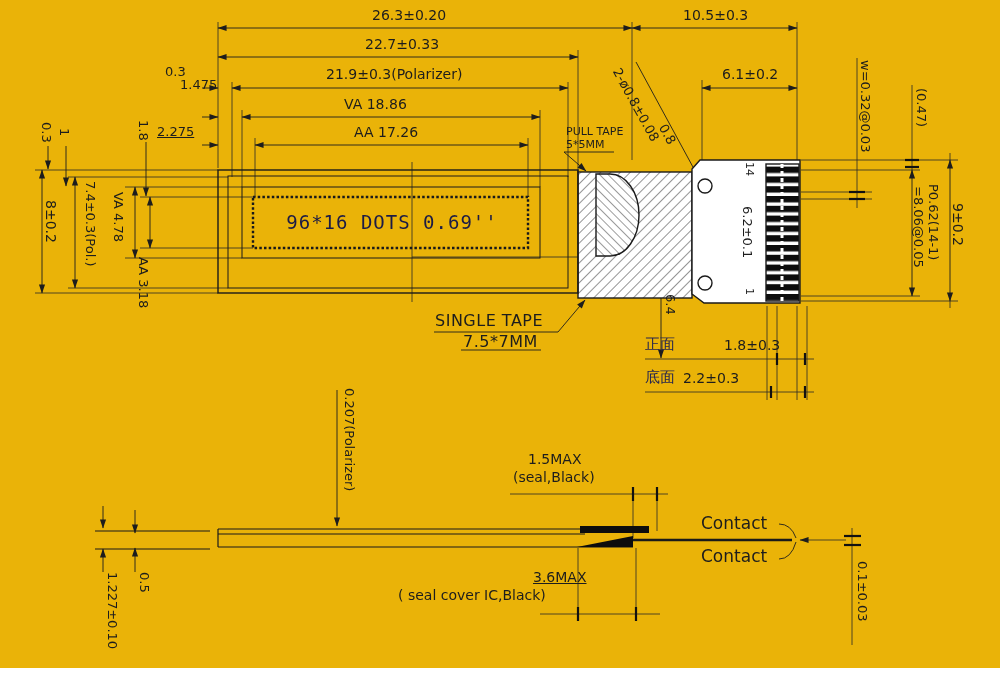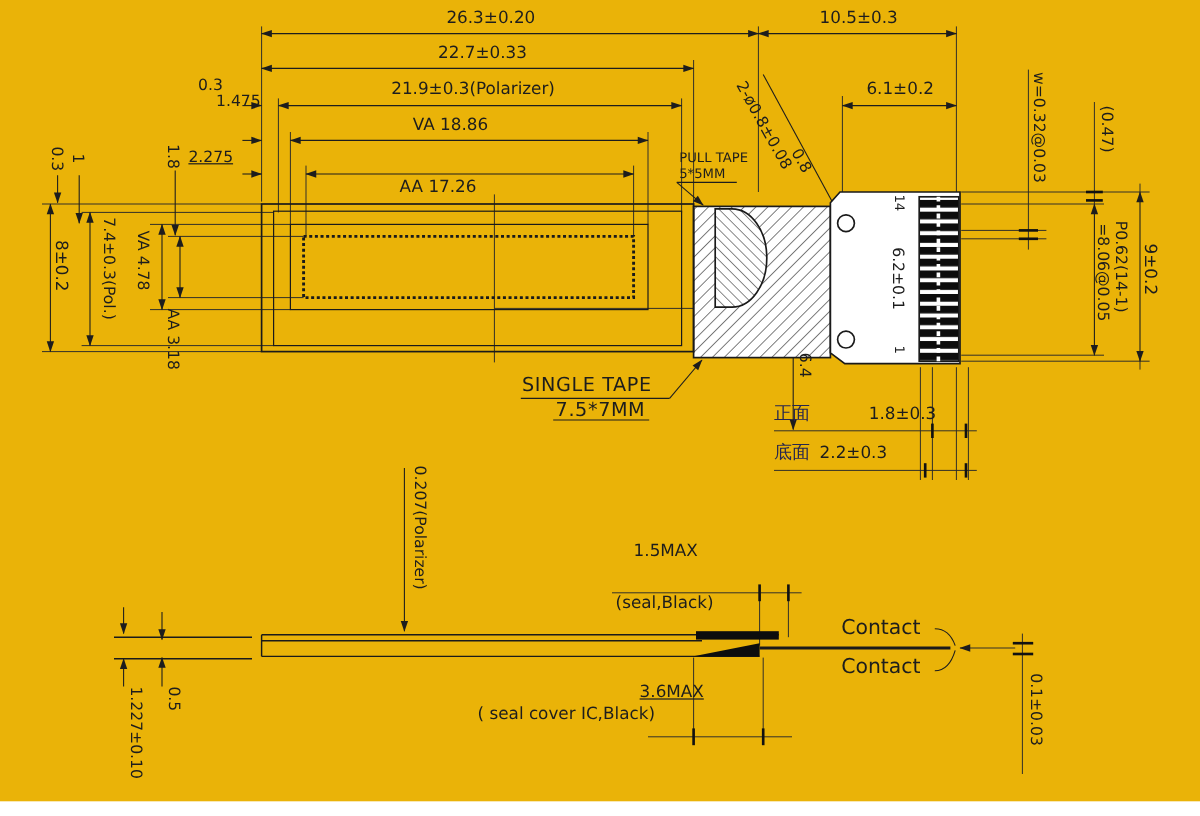--- a/index.html
+++ b/index.html
@@ -177,37 +177,38 @@
     <rect x="580" y="526" width="69" height="7" fill="#0d0d0d" stroke="none"></rect>
     <path d="M577,547 L633,536 L633,547 Z" fill="#0d0d0d" stroke="none"></path>
     <line x1="633" y1="540" x2="792" y2="540" stroke-width="2.6"></line>
   </g>
 </svg>
 
   <span class="lbl big" style="left:372px;top:8px;">26.3±0.20</span>
   <span class="lbl big" style="left:365px;top:37px;">22.7±0.33</span>
   <span class="lbl big" style="left:326px;top:67px;">21.9±0.3(Polarizer)</span>
   <span class="lbl big" style="left:344px;top:97px;">VA 18.86</span>
-  <span class="lbl big" style="left:333px;top:125px;margin-top:24px;">AA 17.26</span>
+  <span class="lbl big" style="left:354px;top:125px;">AA 17.26</span>
   <span class="lbl" style="left:165px;top:65px;">0.3</span>
   <span class="lbl" style="left:151px;top:78px;margin-left:29px;">1.475</span>
   <span class="lbl" style="left:157px;top:125px;text-decoration:underline;">2.275</span>
   <span class="lbl big" style="left:683px;top:8px;">10.5±0.3</span>
   <span class="lbl big" style="left:722px;top:67px;">6.1±0.2</span>
   <span class="lbl diag" style="left:622px;top:66px;">2-ø0.8±0.08</span>
   <span class="lbl diag" style="left:668px;top:122px;">0.8</span>
 
   <span class="vt" style="left:40px;top:122px;">0.3</span>
   <span class="vt" style="left:58px;top:128px;">1</span>
   <span class="vt" style="left:137px;top:120px;">1.8</span>
   <span class="vt big" style="left:44px;top:200px;">8±0.2</span>
   <span class="vt" style="left:84px;top:181px;">7.4±0.3(Pol.)</span>
   <span class="vt" style="left:112px;top:192px;">VA 4.78</span>
   <span class="vt" style="left:137px;top:257px;">AA 3.18</span>
 
+  <span class="lbl disp" style="left:390px;top:213px;transform:translateX(-50%);left:392px;">96*16 DOTS 0.69''</span>
 
   <span class="lbl small" style="left:566px;top:126px;">PULL TAPE</span>
   <span class="lbl small" style="left:566px;top:139px;">5*5MM</span>
   <span class="lbl st" style="left:435px;top:313px;">SINGLE TAPE</span>
   <span class="lbl st" style="left:463px;top:334px;">7.5*7MM</span>
 
   <span class="vt small" style="left:744px;top:162px;">14</span>
   <span class="vt small" style="left:744px;top:288px;">1</span>
   <span class="vt" style="left:741px;top:206px;">6.2±0.1</span>
   <span class="vt" style="left:664px;top:294px;">6.4</span>
@@ -219,20 +220,20 @@
 
   <span class="lbl cn" style="left:645px;top:337px;">正面</span>
   <span class="lbl big" style="left:724px;top:338px;">1.8±0.3</span>
   <span class="lbl cn" style="left:645px;top:370px;">底面</span>
   <span class="lbl big" style="left:683px;top:371px;">2.2±0.3</span>
 
   <span class="vt" style="left:343px;top:388px;">0.207(Polarizer)</span>
   <span class="vt" style="left:138px;top:572px;">0.5</span>
   <span class="vt" style="left:106px;top:572px;">1.227±0.10</span>
   <span class="lbl big" style="left:528px;top:452px;">1.5MAX</span>
-  <span class="lbl big" style="left:513px;top:496px;">(seal,Black)</span>
+  <span class="lbl big" style="left:513px;top:470px;">(seal,Black)</span>
   <span class="lbl big" style="left:533px;top:570px;text-decoration:underline;">3.6MAX</span>
   <span class="lbl big" style="left:398px;top:588px;">( seal cover IC,Black)</span>
   <span class="lbl ct" style="left:701px;top:515px;">Contact</span>
   <span class="lbl ct" style="left:701px;top:548px;">Contact</span>
   <span class="vt" style="left:856px;top:561px;">0.1±0.03</span>
 
 </div>
 
 </body></html>

